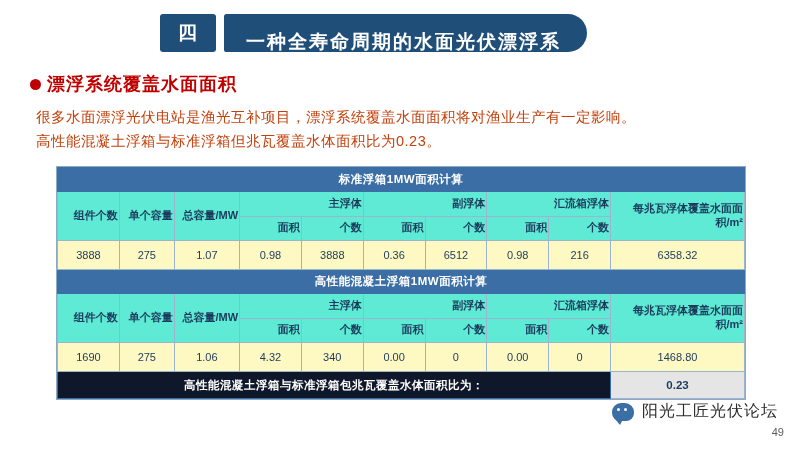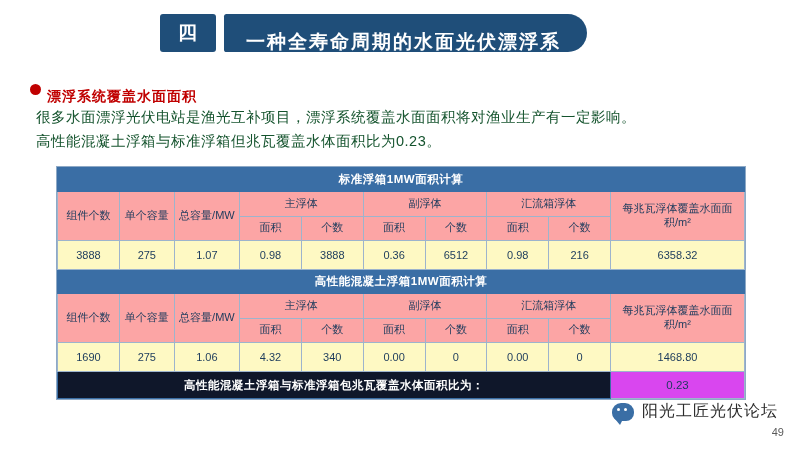--- a/index.html
+++ b/index.html
@@ -59,35 +59,34 @@
     align-items: center;
   }
   .bullet-dot {
     width: 11px;
     height: 11px;
     border-radius: 50%;
     background: #c00000;
     margin-right: 6px;
   }
   .section-heading-text {
-    font-size: 14px;
+    font-size: 18px;
     font-weight: bold;
     color: #c00000;
     letter-spacing: 1px;
-    margin-top: 16px;
   }
 
   
   .paragraph {
     position: absolute;
     top: 106px;
     left: 36px;
     width: 736px;
     font-size: 14.5px;
-    color: #14532d;
+    color: #c2410c;
     line-height: 1.65;
     letter-spacing: 0.5px;
   }
   .paragraph div { white-space: nowrap; }
 
   
   .table-wrap {
     position: absolute;
     top: 166px;
     left: 56px;
@@ -111,47 +110,48 @@
   .banner td {
     background: #3a6ea5;
     color: #ffffff;
     font-weight: bold;
     font-size: 11.5px;
     height: 19px;
     letter-spacing: 0.5px;
     border-color: #3a6ea5;
   }
   .hdr td {
-    background: #fca5a5;
+    background: #5eead4;
     color: #1b3a5c;
-    font-weight: normal;
+    font-weight: bold;
     height: 17px;
     line-height: 1.25;
+    text-align: right;
   }
   .hdr td.tall { height: 44px; }
   .data td {
     background: #fef9c3;
     height: 24px;
     font-size: 11px;
     color: #1b3a5c;
   }
   .ratio-label {
     background: #0f172a;
     color: #ffffff;
     font-weight: bold;
     font-size: 11.5px;
     height: 22px;
     border-color: #3a6ea5;
     letter-spacing: 0.5px;
   }
   .ratio-value {
-    background: #d946ef;
+    background: #e5e5e5;
     font-size: 11.5px;
     color: #1b3a5c;
-    font-weight: normal;
+    font-weight: bold;
   }
 
   
   .footer-brand {
     position: absolute;
     right: 22px;
     bottom: 28px;
     display: flex;
     align-items: center;
   }

